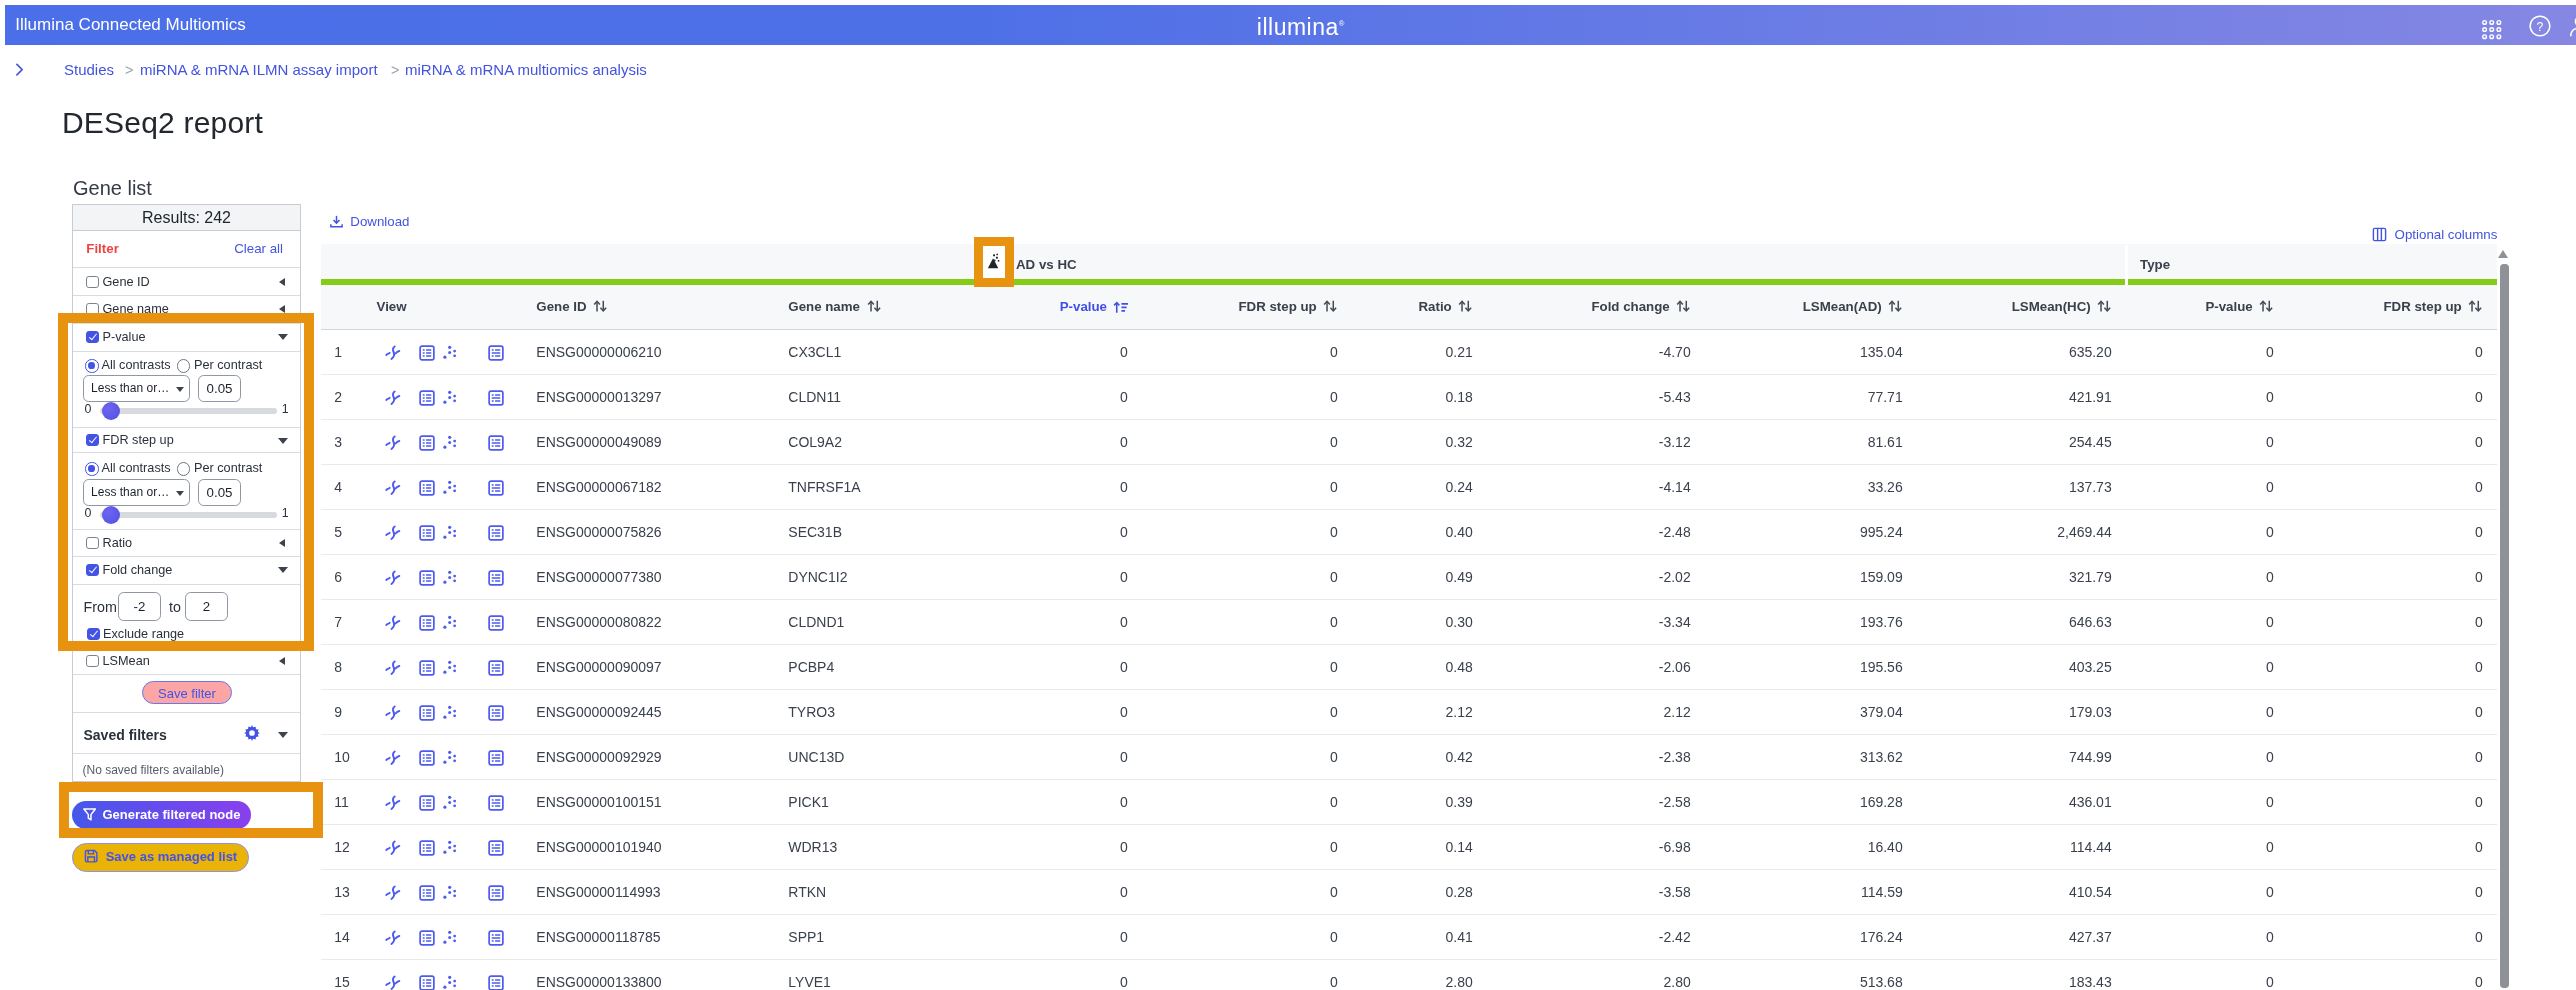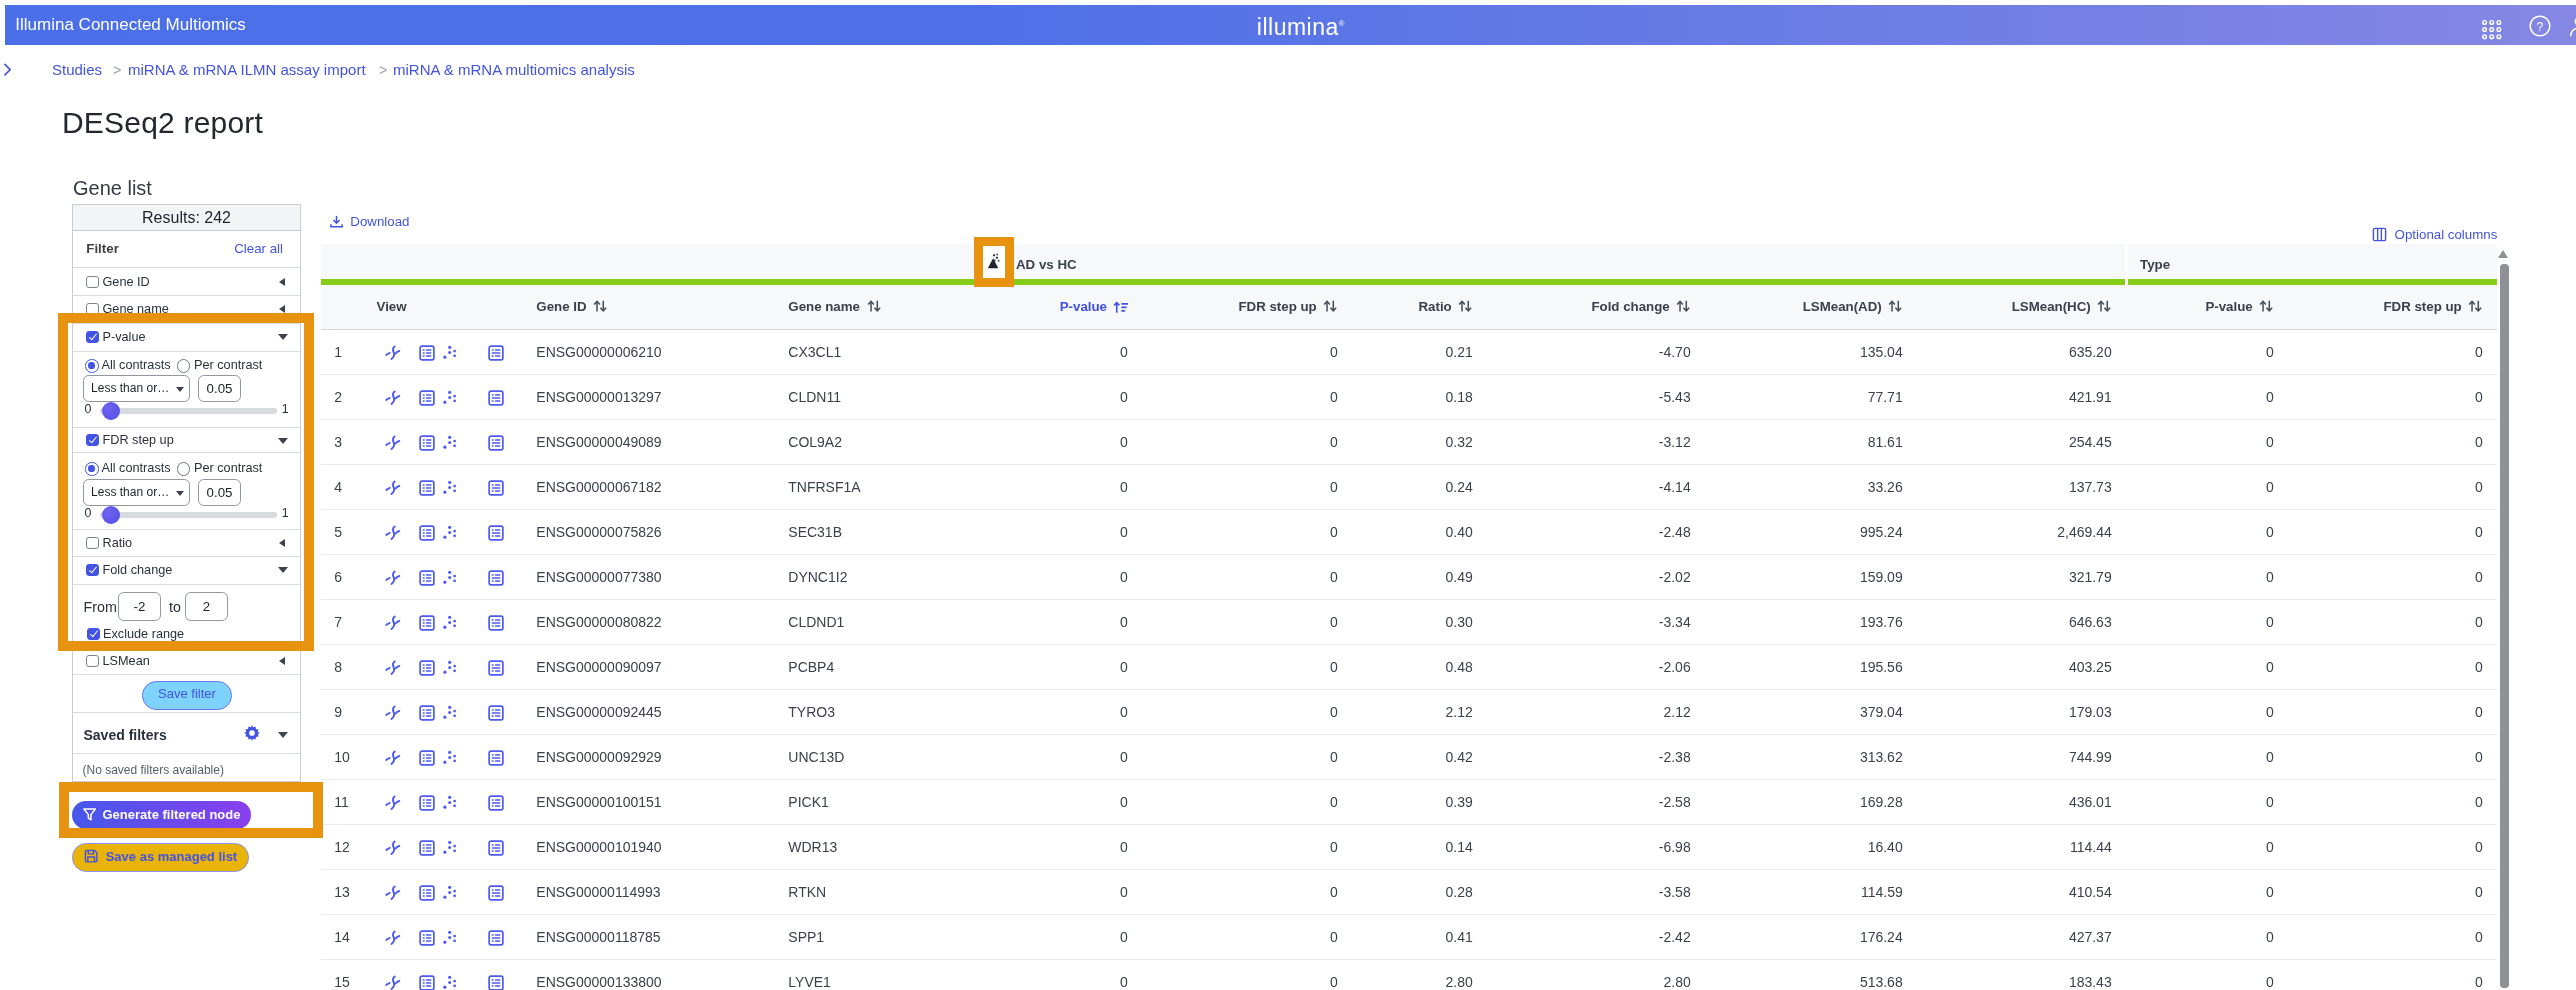--- a/index.html
+++ b/index.html
@@ -11,36 +11,36 @@
 #topbar{left:4.8px;top:4.8px;width:2571px;height:40px;
   background:linear-gradient(90deg,#4a6fe8 0%,#4e70e7 38%,#8587e3 100%);}
 #topbar .appname{position:absolute;left:10.5px;top:0;height:39px;line-height:39px;
   color:#fff;font-size:17px;}
 #logo{position:absolute;left:1252px;top:0;height:39px;line-height:38px;color:#fff;
   font-size:23px;font-weight:500;letter-spacing:0.5px}
 #logo sup{font-size:7.6px;vertical-align:8.6px}
 .hicon{position:absolute;top:0}
 
 
-#crumb{left:0;top:59px;width:2284px;height:21px;font-size:15px}
+#crumb{left:12px;top:59px;width:2284px;height:21px;font-size:15px}
 #crumb span{position:absolute;top:0;line-height:21px}
 #crumb .lk{color:#4353dd}
 #crumb .sep{color:#98a1ad;font-size:14.3px;top:1px}
 
 
 #h1{left:62px;top:106px;font-size:30px;color:#23272e;letter-spacing:0.2px}
 #genelist{left:73px;top:177px;font-size:20px;color:#343b44}
 
 
 #panel{left:72px;top:204px;width:229px;height:578px;border:1px solid #c8cdd4;background:#fff}
 #panel .row{position:absolute;left:0;width:227px}
 .resrow{top:0;height:26px;background:#f3f4f6;border-bottom:1px solid #c8cdd4;
   text-align:center;line-height:25px;font-size:16px;color:#21262e}
 .filtrow{top:26px;height:37px;border-bottom:1px solid #d9dce1;line-height:36px}
-.filtrow b{position:absolute;left:13.3px;font-size:13.3px;color:#404040}
+.filtrow b{position:absolute;left:13.3px;font-size:13.3px;color:#ef4444}
 .filtrow a{position:absolute;right:17px;font-size:13.3px;color:#4353dd;text-decoration:none}
 .item{height:28px;line-height:28px;font-size:12.7px;color:#2a313b}
 .item .cb{position:absolute;left:13.3px;top:7.6px}
 .item .lbl{position:absolute;left:29.5px}
 .tri-l{position:absolute;right:15px;top:10px;width:0;height:0;
   border-top:4.8px solid transparent;border-bottom:4.8px solid transparent;border-right:6.7px solid #3c434d}
 .tri-d{position:absolute;right:12.4px;top:11.4px;width:0;height:0;
   border-left:5.2px solid transparent;border-right:5.2px solid transparent;border-top:6.7px solid #3c434d}
 .hr{position:absolute;left:0;width:227px;border-top:1px solid #d9dce1}
 
@@ -64,21 +64,21 @@
   background:#fff;font-size:13.3px;color:#1b212b;line-height:25px;text-align:center}
 
 .sld{font-size:12.4px;color:#2a313b}
 .sld .z{position:absolute;left:11.4px;top:-8.6px}
 .sld .o{position:absolute;right:11.4px;top:-8.6px}
 .sld .track{position:absolute;left:27px;width:177px;height:5.7px;top:-2.9px;background:#d7dade;border-radius:2.9px}
 .sld .knob{position:absolute;left:1.9px;top:-6.2px;width:18px;height:18px;border-radius:50%;
   background:radial-gradient(circle at 35% 35%,#6f63ef,#4f51e4)}
 
 .pill{position:absolute;border-radius:14.3px;text-align:center;font-size:13px}
-#savefilter{left:69px;top:476px;width:90px;height:29px;line-height:24px;border:1.4px solid #6b76ec;color:#4353e4;background:#7dd3fc}
+#savefilter{left:69px;top:476px;width:90px;height:23px;line-height:24px;border:1.4px solid #6b76ec;color:#4353e4;background:#fca5a5}
 #genbtn{left:72px;top:801px;width:179px;height:28px;line-height:27px;color:#fff;font-weight:700;
   background:linear-gradient(83deg,#4458e9 0%,#6a4aec 55%,#8a3fee 100%)}
 #managebtn{left:72px;top:843px;width:177px;height:28.5px;line-height:26px;border:1.4px solid #8b93f0;color:#4353e4;font-weight:600;background:#eab308}
 #savedfilters b{position:absolute;left:10.5px;top:15px;font-size:14px;color:#2a313b}
 #nosaved{color:#565e69;font-size:12px}
 
 
 .obox{position:absolute;border:10.5px solid #e8930f;z-index:40}
 
 

